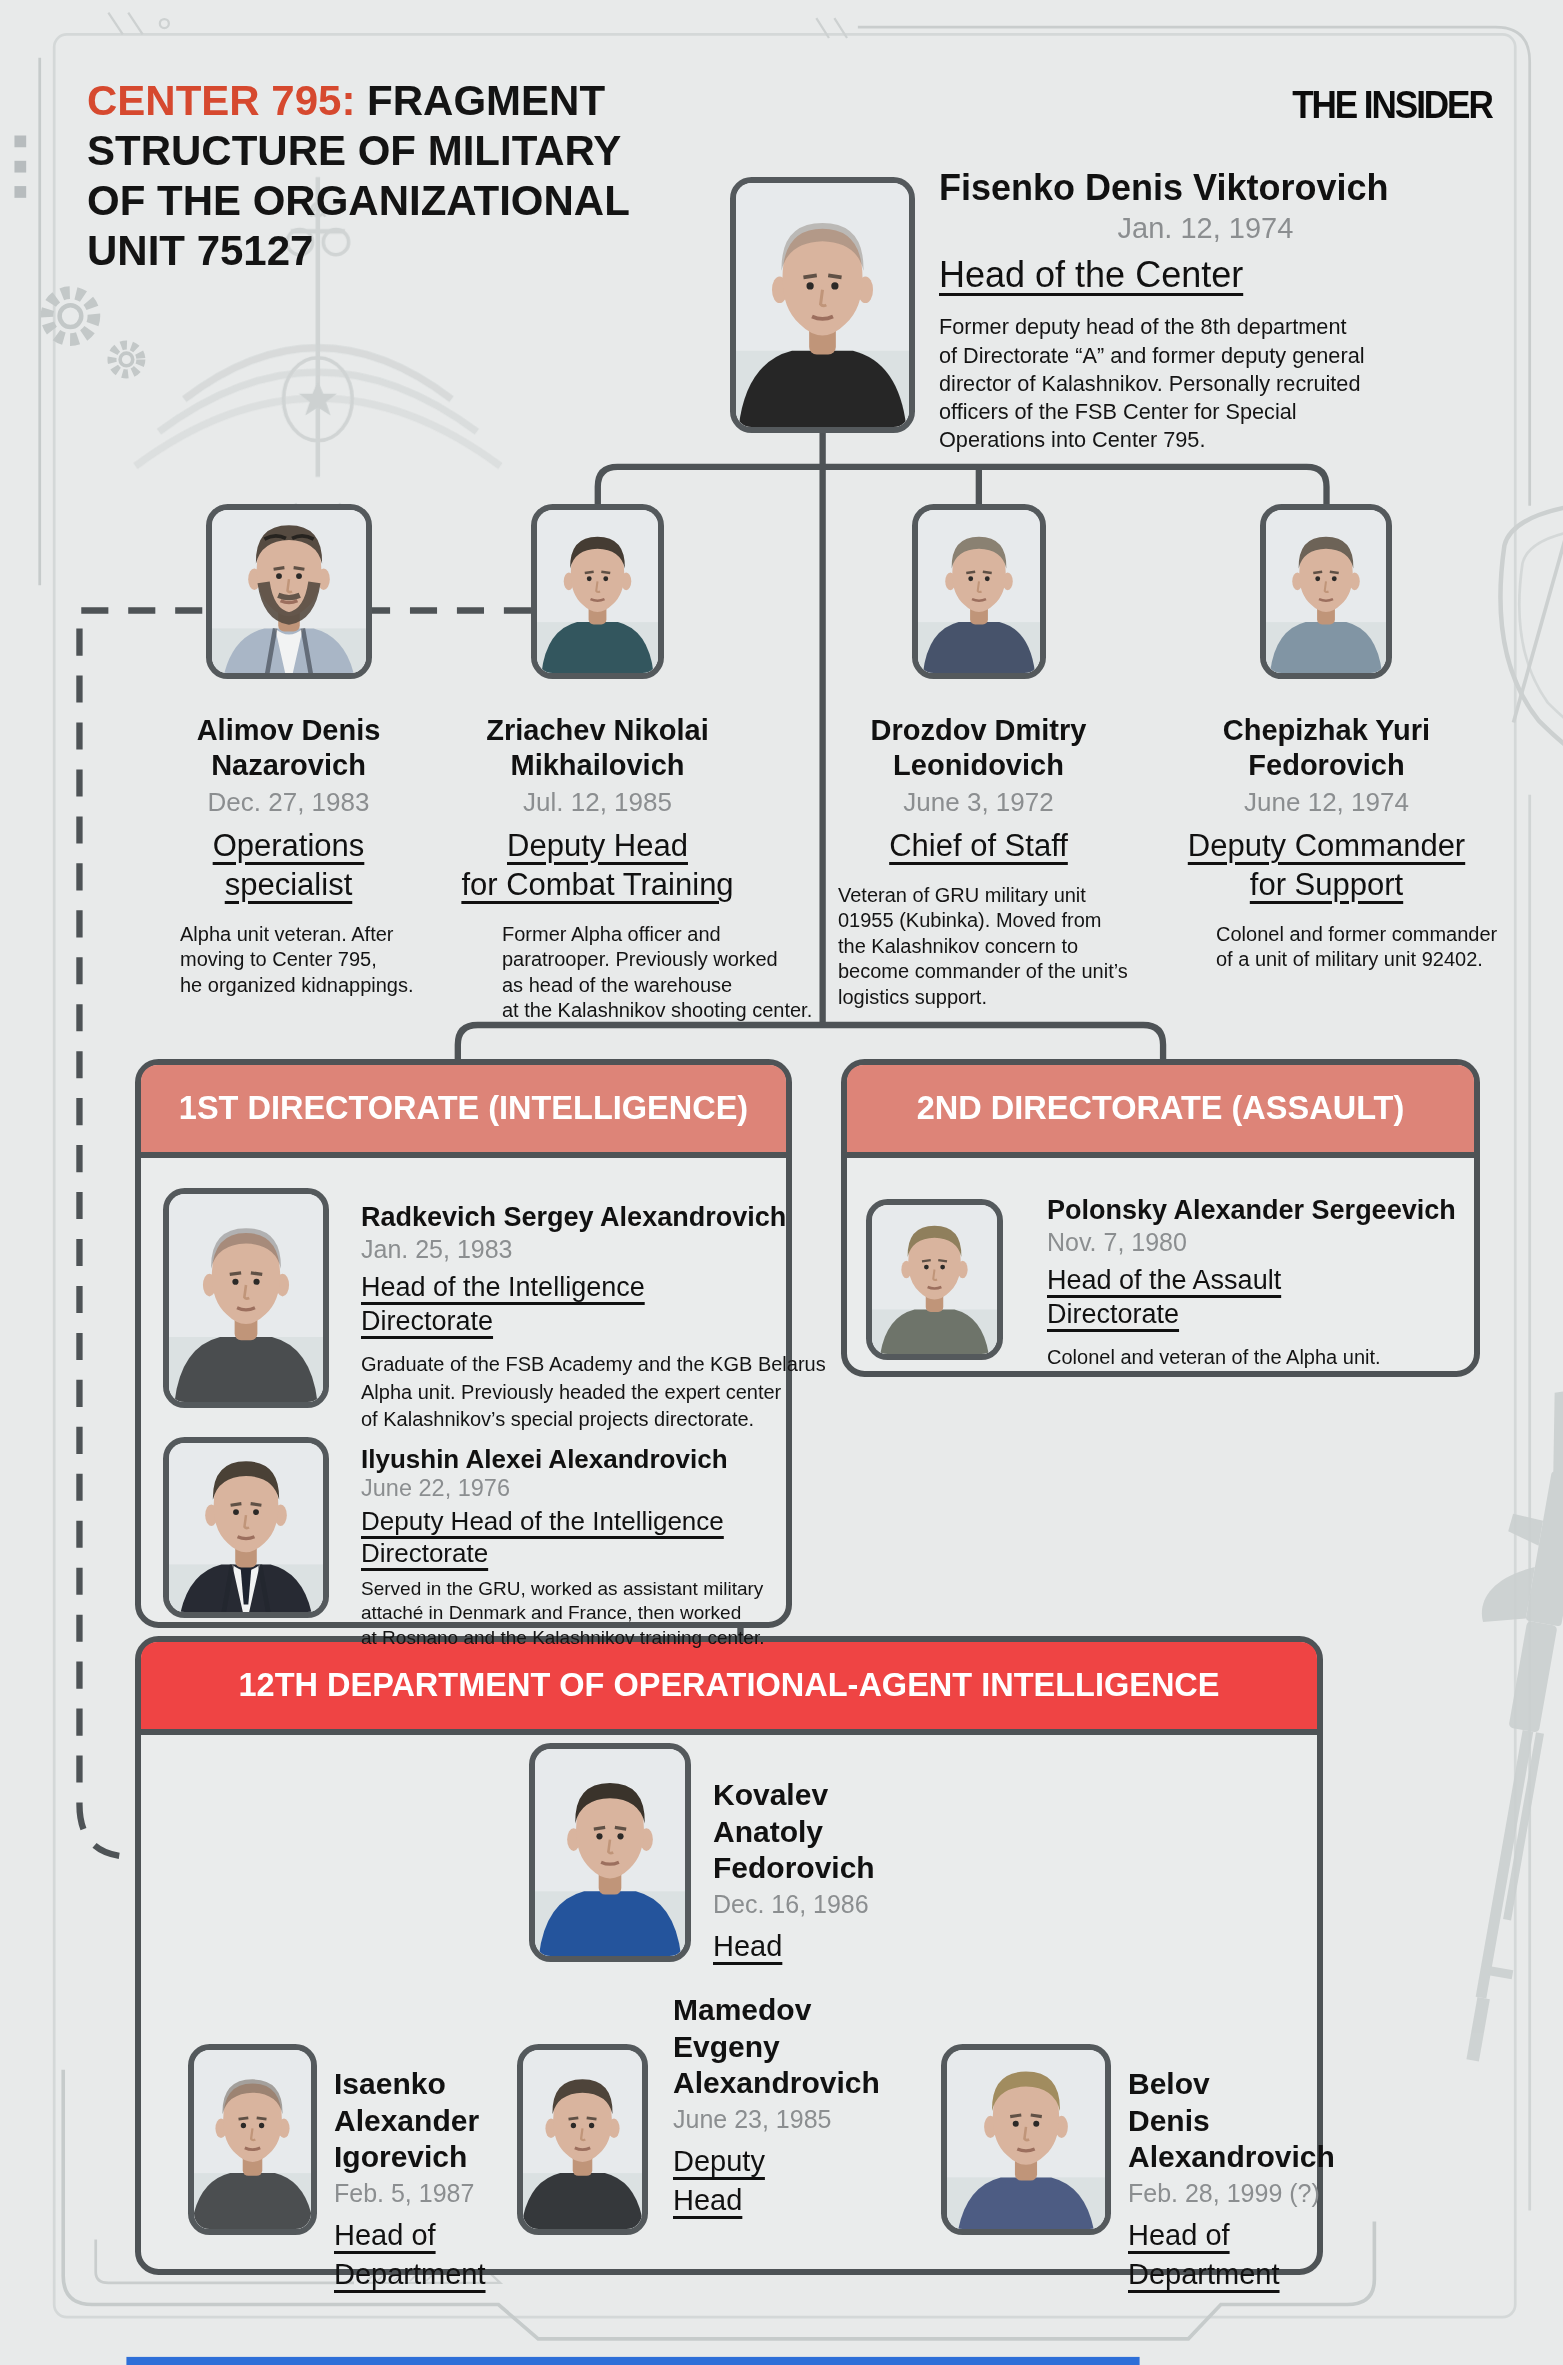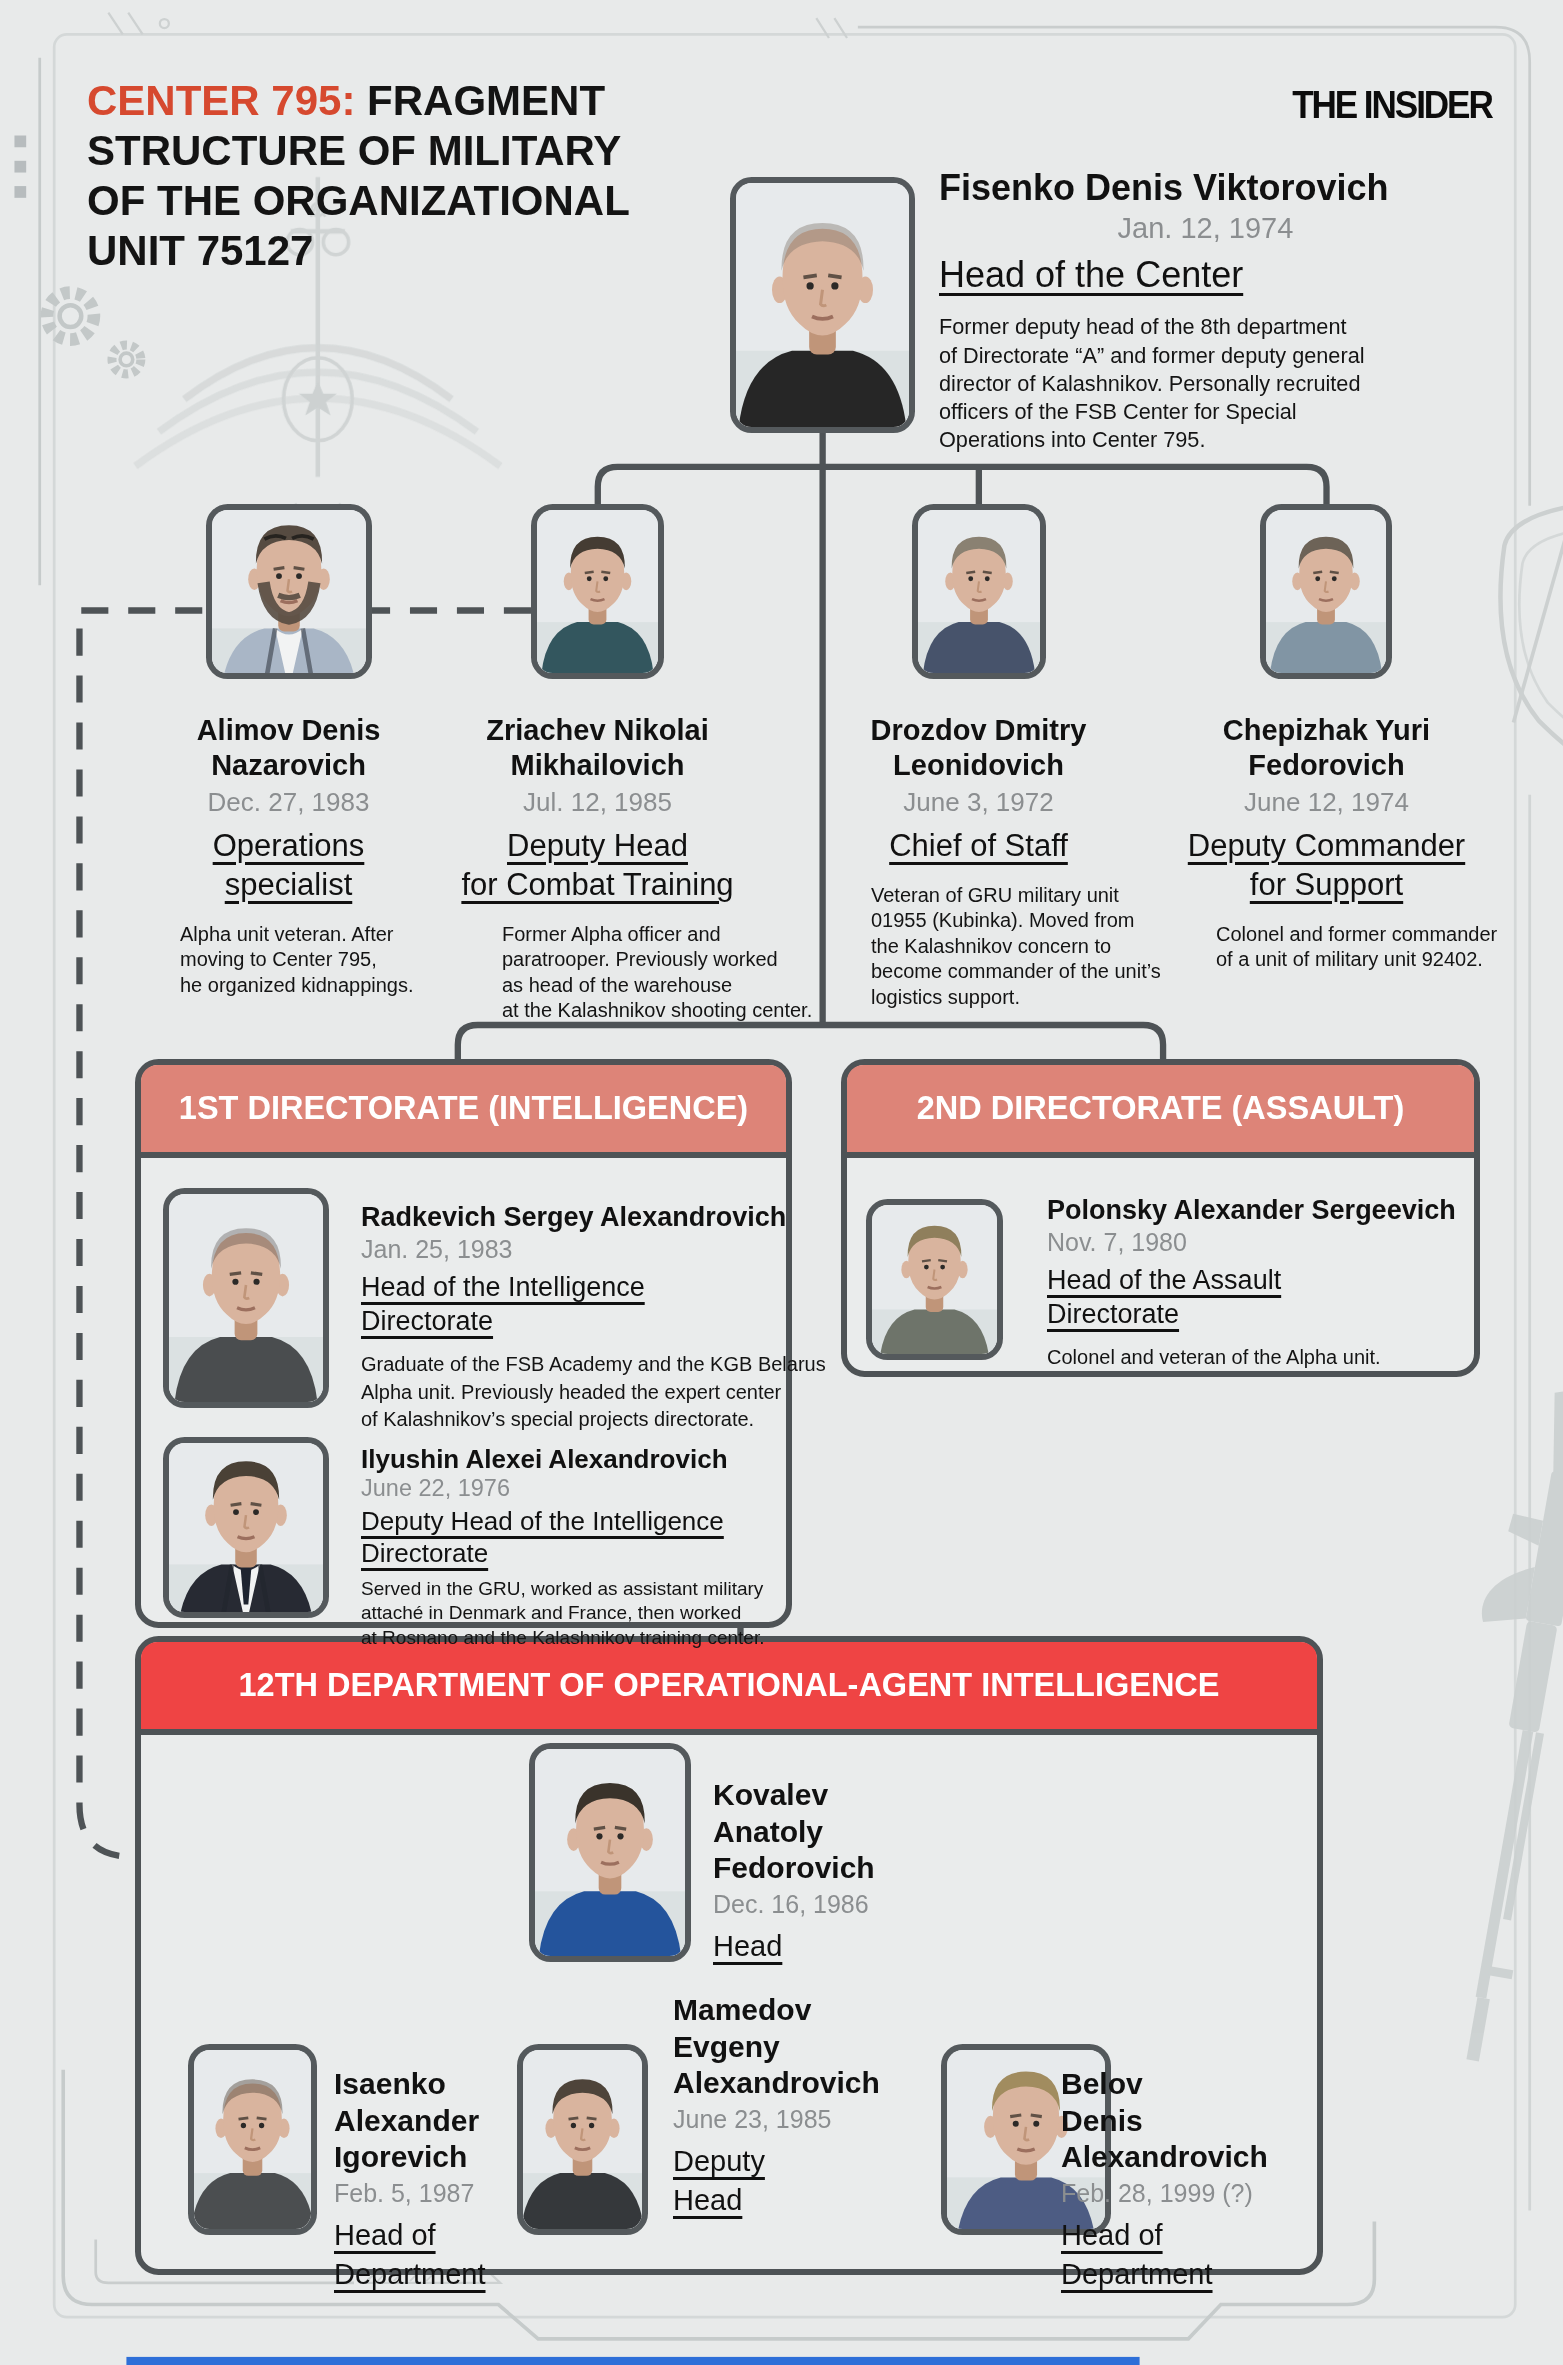--- a/index.html
+++ b/index.html
@@ -263,21 +263,21 @@
     </div>
     <div class="ptext v-row" style="left: 825px; top: 713px; width: 307px; text-align: center;">
       <div class="person-name">
         <span>Drozdov Dmitry</span>
         <span>Leonidovich</span>
       </div>
       <div class="person-date">June 3, 1972</div>
       <div class="person-role">
         <span>Chief of Staff</span>
       </div>
-      <div class="person-desc" style="margin-left:46px">
+      <div class="person-desc" style="margin-left:13px">
         <span>Veteran of GRU military unit</span>
         <span>01955 (Kubinka). Moved from</span>
         <span>the Kalashnikov concern to</span>
         <span>become commander of the unit’s</span>
         <span>logistics support.</span>
       </div>
     </div>
     <div class="photo" style="left: 1260px; top: 504px; width: 132px; height: 175px;">
       <svg viewBox="0 0 100 128" preserveAspectRatio="xMidYMid slice">
         <rect width="100" height="128" fill="#e7eaec"></rect>
@@ -503,21 +503,21 @@
         <ellipse cx="72.5" cy="56" rx="4" ry="7" fill="#d9b49e"></ellipse>
         <path d="M29 50 Q29 24 50 24 Q71 24 71 50 Q71 66 62 74 Q56 80 50 80 Q44 80 38 74 Q29 66 29 50 Z" fill="#d9b49e"></path>
         <path d="M28.5 46 Q28 21 50 21 Q72 21 71.5 46 Q68 31 50 30.5 Q32 31 28.5 46 Z" fill="#a18c5f" opacity="1"></path>
         <path d="M40 49.5 L47 48.5 M53 48.5 L60 49.5" stroke="#4a3f36" stroke-width="2" fill="none" opacity=".85"></path>
         <circle cx="43.5" cy="54" r="1.9" fill="#2c2a28"></circle>
         <circle cx="56.5" cy="54" r="1.9" fill="#2c2a28"></circle>
         <path d="M50 56 L49 63.5 Q50 65 52 64" stroke="#c09579" stroke-width="1.6" fill="none"></path>
         <path d="M44.5 70 Q50 72.5 55.5 70" stroke="#9c6f5e" stroke-width="2" fill="none"></path>
       </svg>
     </div>
-    <div class="ptext v-list" style="left: 1061px; top: 2066px; width: 217px;">
+    <div class="ptext v-list" style="left: 1128px; top: 2066px; width: 217px;">
       <div class="person-name">
         <span>Belov</span>
         <span>Denis</span>
         <span>Alexandrovich</span>
       </div>
       <div class="person-date">Feb. 28, 1999 (?)</div>
       <div class="person-role">
         <span>Head of</span>
         <span>Department</span>
       </div>

